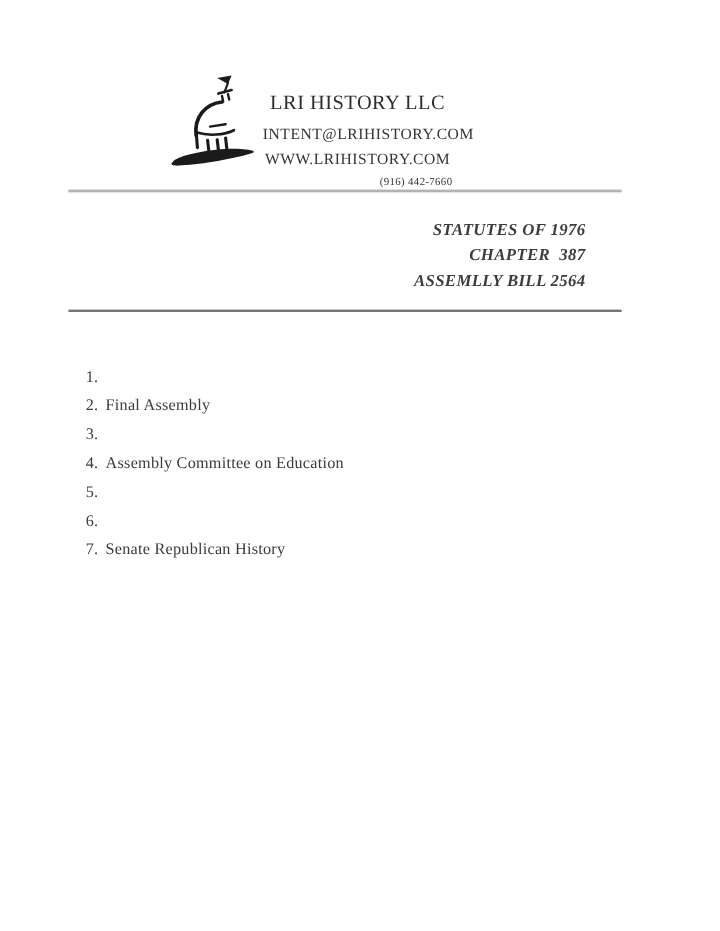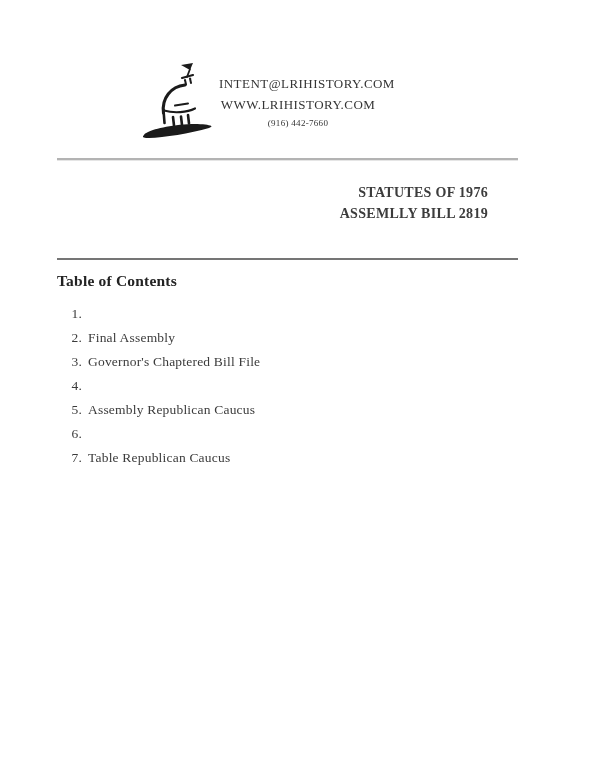--- a/index.html
+++ b/index.html
@@ -37,20 +37,21 @@
   .contact-line {
     font-size: 13px;
     letter-spacing: 0.45px;
     color: #343434;
     margin-bottom: 5px;
   }
   .contact-phone {
     font-size: 9px;
     letter-spacing: 0.3px;
     color: #343434;
+    text-align: right;
   }
   
   .rule {
     position: absolute;
     left: 57px;
     width: 461px;
   }
   .rule-top {
     top: 158px;
     height: 2px;
@@ -67,20 +68,21 @@
     position: absolute;
     left: 57px;
     top: 182px;
     width: 431px;
     text-align: right;
     font-weight: bold;
     font-size: 14px;
     line-height: 21px;
     letter-spacing: 0.3px;
     color: #3c3c3c;
+    font-style: italic;
   }
   .case-line { white-space: pre; }
   
   .toc-title {
     position: absolute;
     left: 57px;
     top: 272px;
     font-weight: bold;
     font-size: 15.5px;
     letter-spacing: 0.2px;
@@ -132,57 +134,57 @@
 
       <path d="M35,57 l1,8.5" stroke-width="2.6"></path>
       <path d="M43,56.5 l1,8.5" stroke-width="2.6"></path>
       <path d="M50,55 l1,8.5" stroke-width="2.6"></path>
 
       <path d="M6,75 C8,71.5 22,67 42,64.8 C58,63 70,64.5 73,65.8 C74,66.3 73.5,67.2 71,68 C52,73.5 26,77.5 11,78 C5.5,78.2 3.5,77.2 6,75 Z" fill="#1b1b1b" stroke="none"></path>
     </g>
   </svg>
 
   <div class="header-text">
+    <div class="company-name">LRI HISTORY LLC</div>
     <div class="contact-line">INTENT@LRIHISTORY.COM</div>
     <div class="contact-line">WWW.LRIHISTORY.COM</div>
     <div class="contact-phone">(916) 442-7660</div>
   </div>
 
   <div class="rule rule-top"></div>
 
   <div class="case-block">
     <div class="case-line">STATUTES OF 1976</div>
-    <div class="case-line">ASSEMLLY BILL 2819</div>
+    <div class="case-line">CHAPTER  387</div>
+    <div class="case-line">ASSEMLLY BILL 2564</div>
   </div>
 
   <div class="rule rule-bottom"></div>
 
-  <div class="toc-title">Table of Contents</div>
 
   <ol class="toc-list">
     <li class="toc-item">
       <span class="toc-num">1.</span>
     </li>
     <li class="toc-item">
       <span class="toc-num">2.</span>
       <span class="toc-label">Final Assembly</span>
     </li>
     <li class="toc-item">
       <span class="toc-num">3.</span>
-      <span class="toc-label">Governor's Chaptered Bill File</span>
     </li>
     <li class="toc-item">
       <span class="toc-num">4.</span>
+      <span class="toc-label">Assembly Committee on Education</span>
     </li>
     <li class="toc-item">
       <span class="toc-num">5.</span>
-      <span class="toc-label">Assembly Republican Caucus</span>
     </li>
     <li class="toc-item">
       <span class="toc-num">6.</span>
     </li>
     <li class="toc-item">
       <span class="toc-num">7.</span>
-      <span class="toc-label">Table Republican Caucus</span>
+      <span class="toc-label">Senate Republican History</span>
     </li>
   </ol>
 
 </div>
 
 </body></html>

